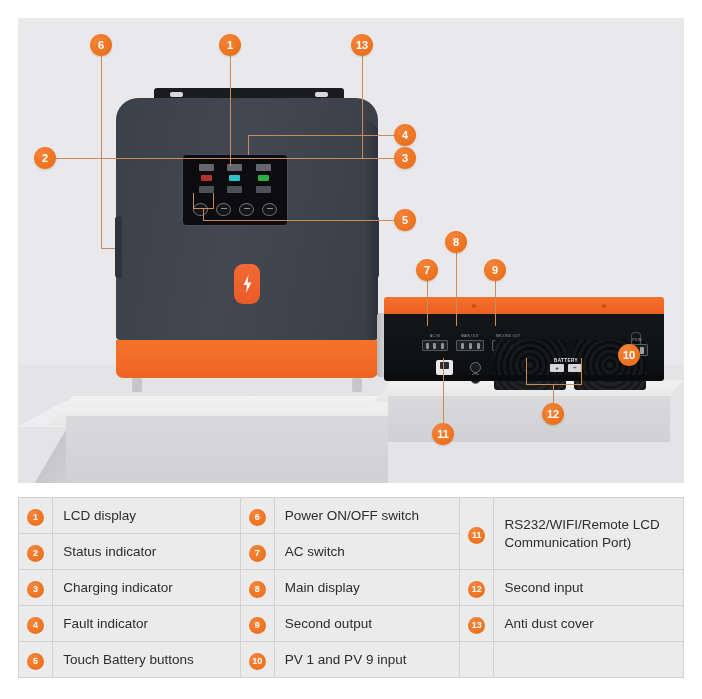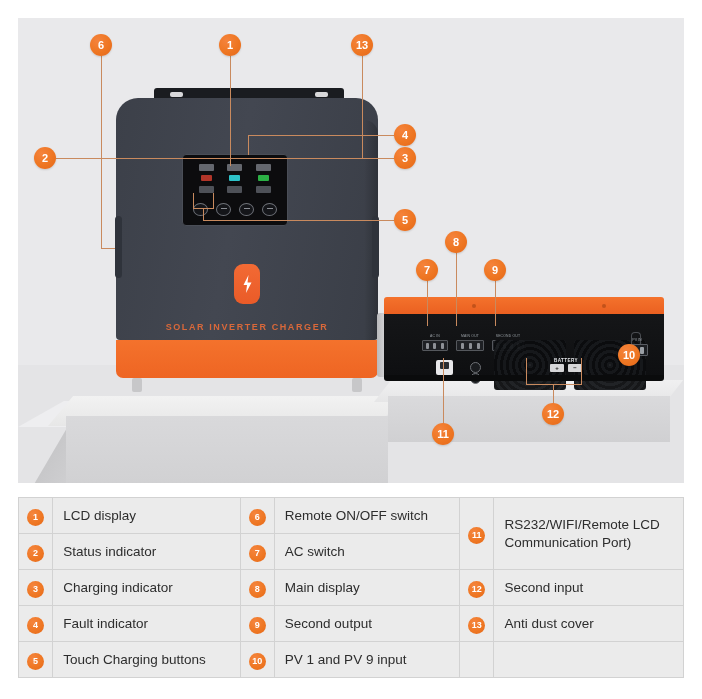--- a/index.html
+++ b/index.html
@@ -349,21 +349,20 @@
               </span>
           </div>
         </div>
 
         <div class="fu-logo">
           <svg viewBox="0 0 24 40">
             <path d="M14 2 L4 22 H11 L9 38 L20 17 H12 Z" fill="#ffffff"></path>
           </svg>
         </div>
 
-        <div class="fu-brand">SOLAR INVERTER CHARGER</div>
       </div>
 
       <div class="fu-base">
         
       </div>
 
       <div class="fu-foot l"></div>
       <div class="fu-foot r"></div>
     </div>
 
@@ -478,21 +477,21 @@
         <td class="c-num">
           <span class="num-badge">1</span>
         </td>
         <td class="c-txt-a">
           <div class="cell-txt">LCD display</div>
         </td>
         <td class="c-num">
           <span class="num-badge">6</span>
         </td>
         <td class="c-txt-b">
-          <div class="cell-txt">Remote ON/OFF switch</div>
+          <div class="cell-txt">Power ON/OFF switch</div>
         </td>
         <td class="c-num" rowspan="2">
           <span class="num-badge">11</span>
         </td>
         <td class="c-txt-c" rowspan="2">
           <div class="cell-txt multi">RS232/WIFI/Remote LCD Communication Port)</div>
         </td>
       </tr>
       <tr>
         <td class="c-num">
@@ -546,21 +545,21 @@
         </td>
         <td class="c-txt-c">
           <div class="cell-txt">Anti dust cover</div>
         </td>
       </tr>
       <tr>
         <td class="c-num">
           <span class="num-badge">5</span>
         </td>
         <td class="c-txt-a">
-          <div class="cell-txt">Touch Charging buttons</div>
+          <div class="cell-txt">Touch Battery buttons</div>
         </td>
         <td class="c-num">
           <span class="num-badge">10</span>
         </td>
         <td class="c-txt-b">
           <div class="cell-txt">PV 1 and PV 9 input</div>
         </td>
         <td class="c-num empty"></td>
         <td class="c-txt-c empty"></td>
       </tr>

